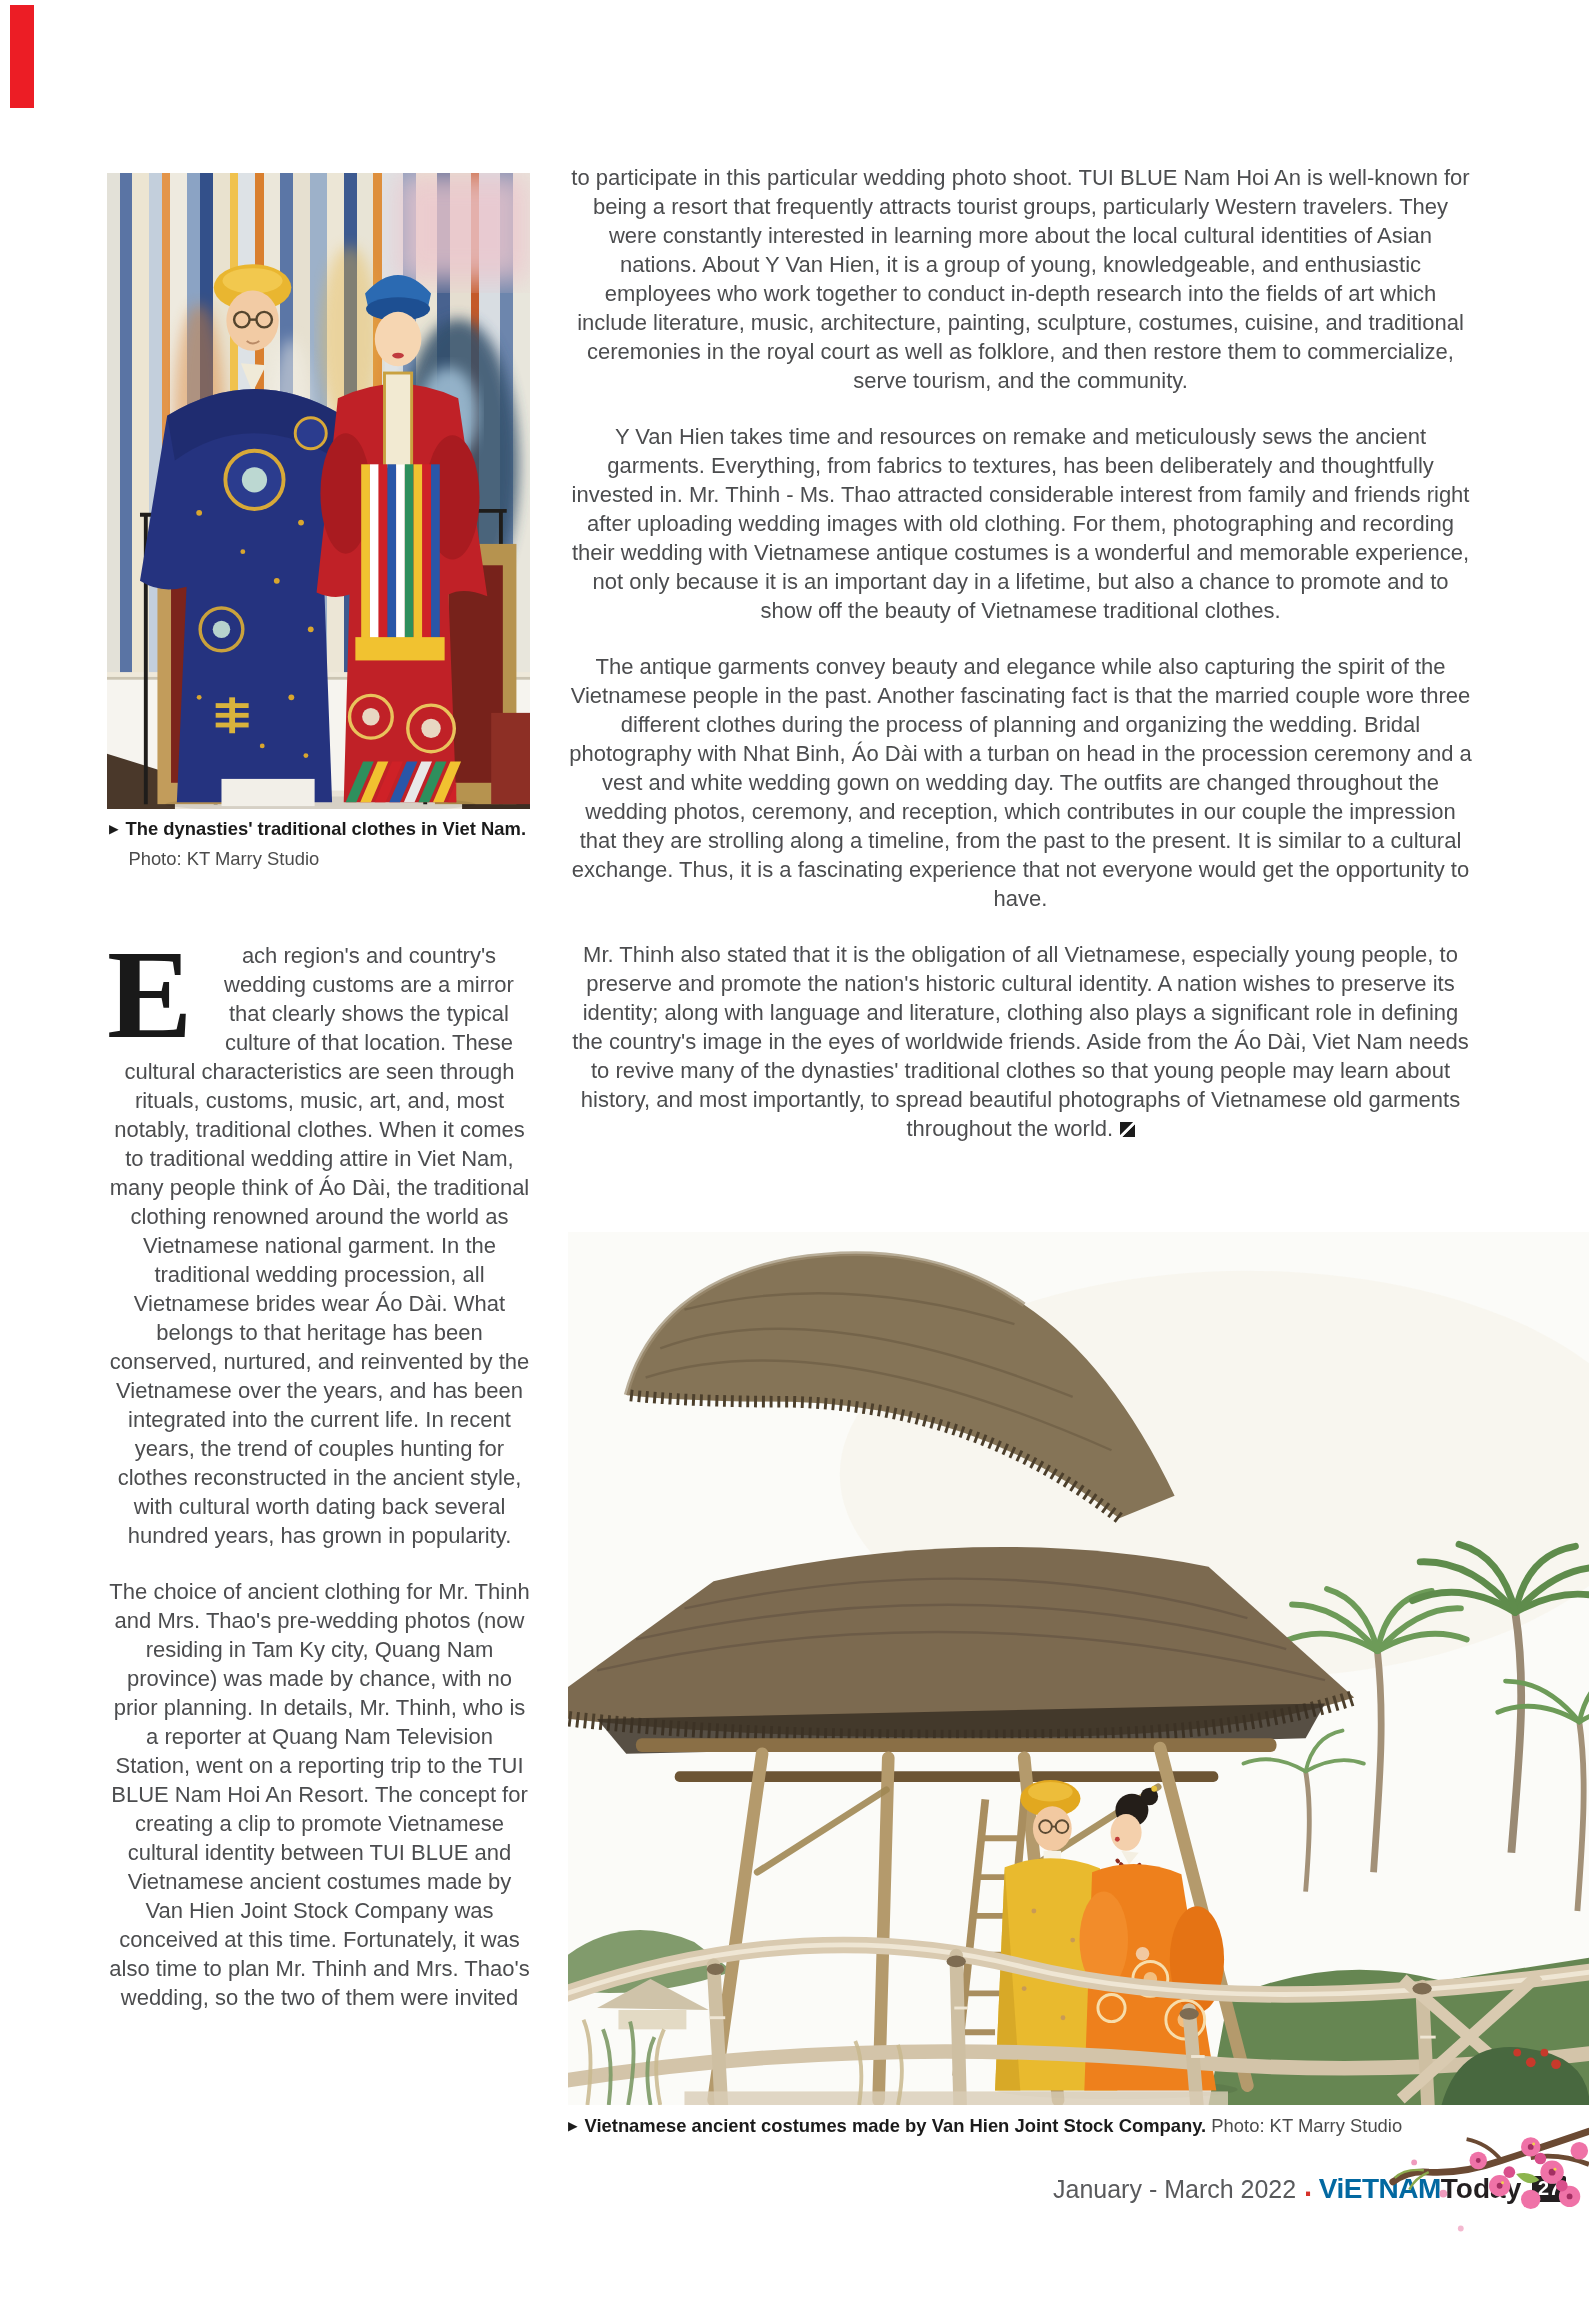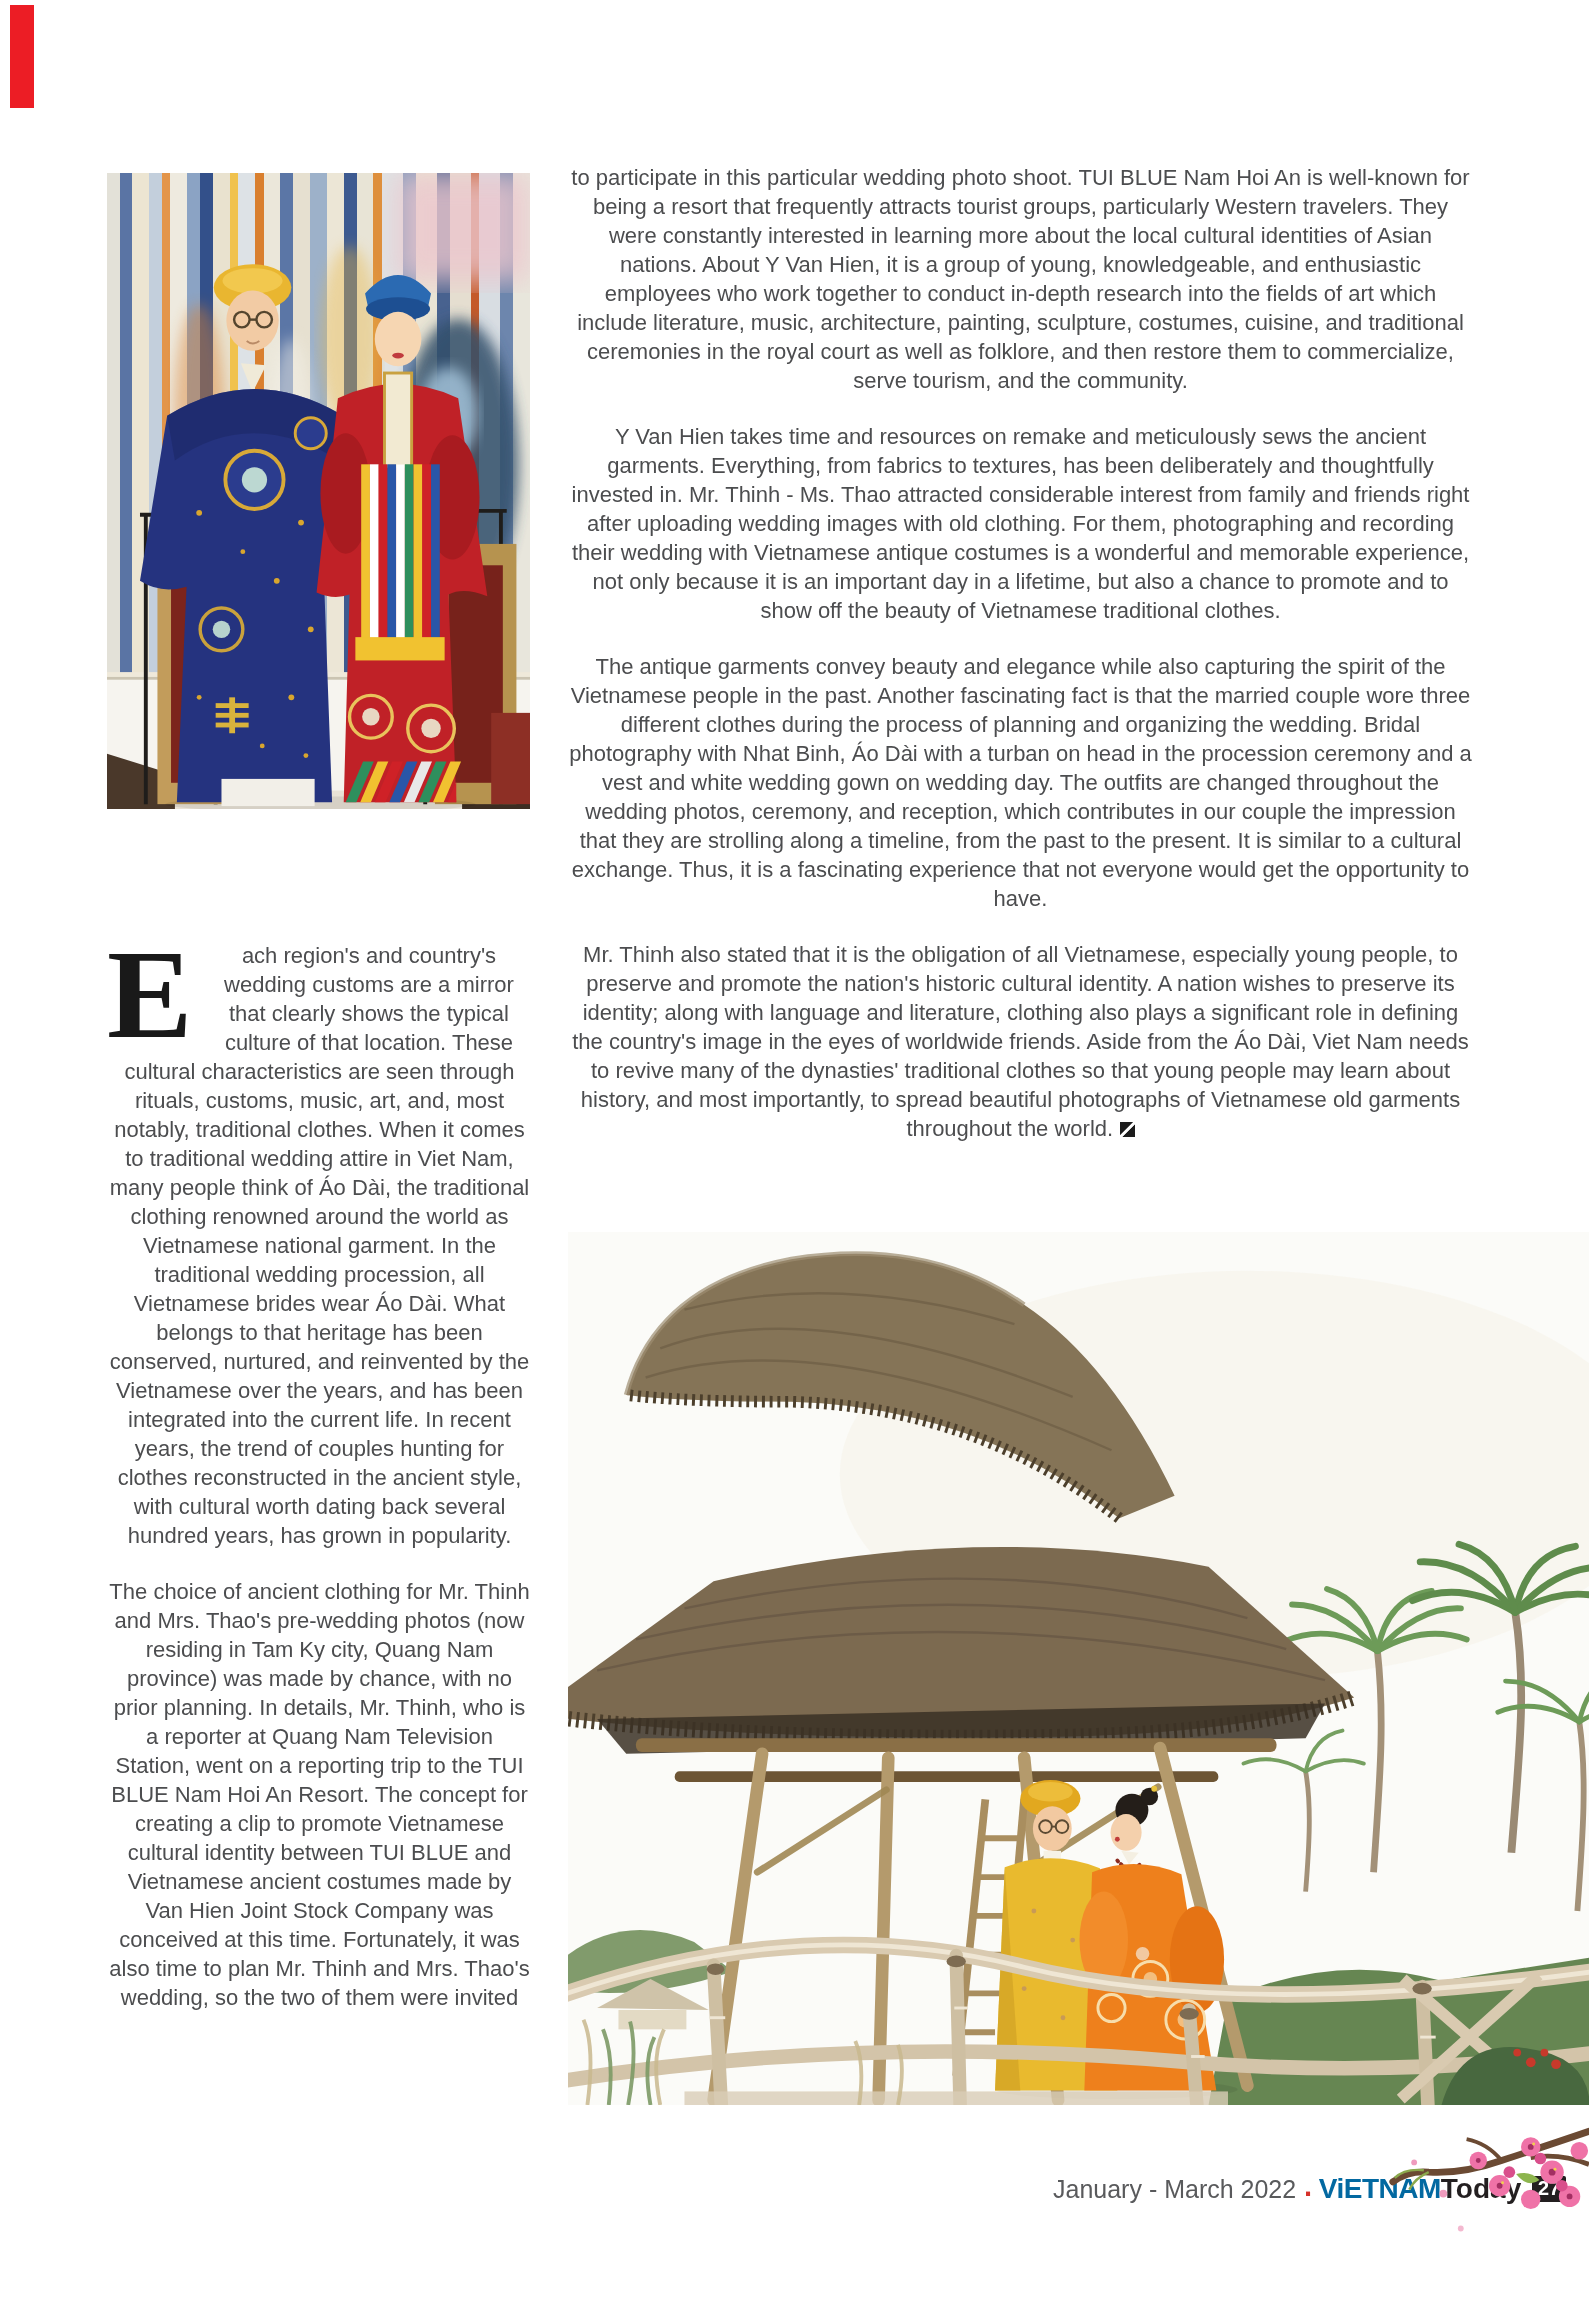--- a/index.html
+++ b/index.html
@@ -222,20 +222,26 @@
           <path d="M291 648 l18 -42 h11 l-18 42 Z" fill="#2a56a8"></path>
           <path d="M306 648 l18 -42 h11 l-18 42 Z" fill="#e8e8e8"></path>
           <path d="M321 648 l18 -42 h11 l-18 42 Z" fill="#2e8f5d"></path>
           <path d="M336 648 l18 -42 h11 l-18 42 Z" fill="#f1c230"></path>
           <path d="M351 648 l9 -21 v21 Z" fill="#cf2127"></path>
         </g>
       </g>
     </svg>
   </div>
 
+  <div class="caption caption1">
+    <div>
+      <span class="marker">▶</span><span class="cap-bold">The dynasties' traditional clothes in Viet Nam.</span>
+    </div>
+    <div class="credit-line cap-credit">Photo: KT Marry Studio</div>
+  </div>
 
   <div class="col left-col">
     <p><span class="dropcap">E</span><span><span>ach region's and country's wedding customs are a mirror that clearly shows the typical culture of that location. These cultural characteristics are seen through rituals, customs, music, art, and, most notably, traditional clothes. When it comes to traditional wedding attire in Viet Nam, many people think of </span><span class="it">Áo Dài</span><span>, the traditional clothing renowned around the world as Vietnamese national garment. In the traditional wedding procession, all Vietnamese brides wear </span><span class="it">Áo Dài</span><span>. What belongs to that heritage has been conserved, nurtured, and reinvented by the Vietnamese over the years, and has been integrated into the current life. In recent years, the trend of couples hunting for clothes reconstructed in the ancient style, with cultural worth dating back several hundred years, has grown in popularity.</span></span></p>
     <p>The choice of ancient clothing for Mr. Thinh and Mrs. Thao's pre-wedding photos (now residing in Tam Ky city, Quang Nam province) was made by chance, with no prior planning. In details, Mr. Thinh, who is a reporter at Quang Nam Television Station, went on a reporting trip to the TUI BLUE Nam Hoi An Resort. The concept for creating a clip to promote Vietnamese cultural identity between TUI BLUE and Vietnamese ancient costumes made by Van Hien Joint Stock Company was conceived at this time. Fortunately, it was also time to plan Mr. Thinh and Mrs. Thao's wedding, so the two of them were invited</p>
   </div>
 
   <div class="col right-col">
     <p>to participate in this particular wedding photo shoot. TUI BLUE Nam Hoi An is well-known for being a resort that frequently attracts tourist groups, particularly Western travelers. They were constantly interested in learning more about the local cultural identities of Asian nations. About Y Van Hien, it is a group of young, knowledgeable, and enthusiastic employees who work together to conduct in-depth research into the fields of art which include literature, music, architecture, painting, sculpture, costumes, cuisine, and traditional ceremonies in the royal court as well as folklore, and then restore them to commercialize, serve tourism, and the community.</p>
     <p>Y Van Hien takes time and resources on remake and meticulously sews the ancient garments. Everything, from fabrics to textures, has been deliberately and thoughtfully invested in. Mr. Thinh - Ms. Thao attracted considerable interest from family and friends right after uploading wedding images with old clothing. For them, photographing and recording their wedding with Vietnamese antique costumes is a wonderful and memorable experience, not only because it is an important day in a lifetime, but also a chance to promote and to show off the beauty of Vietnamese traditional clothes.</p>
     <p><span>The antique garments convey beauty and elegance while also capturing the spirit of the Vietnamese people in the past. Another fascinating fact is that the married couple wore three different clothes during the process of planning and organizing the wedding. Bridal photography with Nhat Binh, </span><span class="it">Áo Dài</span><span> with a turban on head in the procession ceremony and a vest and white wedding gown on wedding day. The outfits are changed throughout the wedding photos, ceremony, and reception, which contributes in our couple the impression that they are strolling along a timeline, from the past to the present. It is similar to a cultural exchange. Thus, it is a fascinating experience that not everyone would get the opportunity to have.</span></p>
@@ -410,20 +416,24 @@
       <path d="M900 900 Q920 830 990 842 Q1050 850 1053 900 Z" fill="#48683f"></path>
       <g fill="#c8392b">
         <circle cx="992" cy="856" r="5"></circle>
           <circle cx="1006" cy="846" r="4"></circle>
         <circle cx="978" cy="846" r="4"></circle>
           <circle cx="1018" cy="858" r="5"></circle>
       </g>
     </svg>
   </div>
 
+  <div class="caption caption2">
+    <span class="marker">▶</span><span class="cap-bold">Vietnamese ancient costumes made by Van Hien Joint Stock Company.</span>
+    <span class="cap-credit">Photo: KT Marry Studio</span>
+  </div>
 
   <div class="footer">
     <span class="issue">January - March 2022</span>
     <span class="dot">.</span>
     <span class="brand-red">ViETNAM</span>
     <span class="brand-black">Today</span>
     <span class="pagenum">27</span>
   </div>
 
   <svg class="blossom" viewBox="0 0 210 150">

